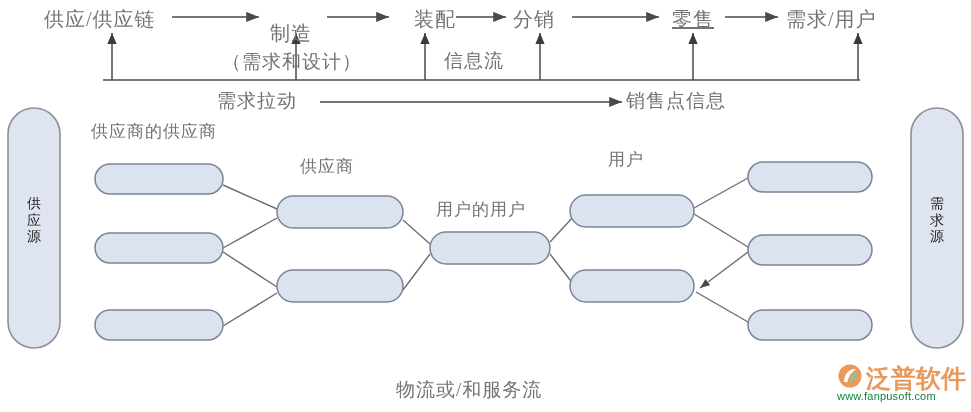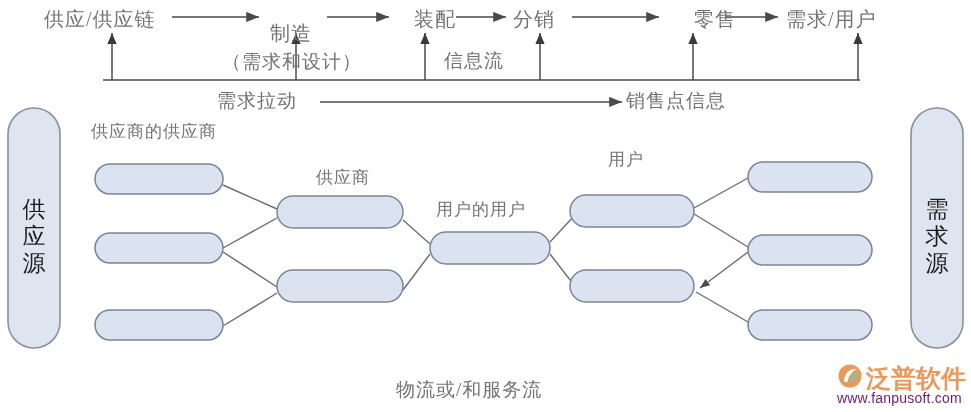--- a/index.html
+++ b/index.html
@@ -43,21 +43,21 @@
   }
   
   .cap {
     font-size: 17px;
   }
   
   .ellipse-label {
     position: absolute;
     width: 26px;
     text-align: center;
-    font-size: 23px;
+    font-size: 14px;
     line-height: 1.18;
     color: #1d1d1d;
     letter-spacing: 0px;
     font-family: "Liberation Serif", "DejaVu Serif", serif;
   }
   
   .bottomcap {
     font-size: 19px;
   }
   
@@ -77,22 +77,22 @@
     font-weight: bold;
     color: #e8995c;
     font-family: "Liberation Sans", sans-serif;
     letter-spacing: 0px;
     white-space: nowrap;
   }
   #wm-url {
     position: absolute;
     left: 1px;
     top: 28px;
-    font-size: 14px;
-    color: #701a75;
+    font-size: 11px;
+    color: #15803d;
     font-family: "Liberation Sans", sans-serif;
     letter-spacing: 0.2px;
     white-space: nowrap;
   }
 </style>
 </head>
 <body>
 
 <div id="canvas">
 
@@ -177,30 +177,30 @@
       <circle cx="12" cy="12" r="11.5" fill="#e8995c"></circle>
       <path d="M6 18 C6 9, 12 4.5, 19 5 C13.5 7.5, 10.5 12, 9.5 18 Z" fill="#ffffff"></path>
       <path d="M11.5 18 C12.5 12.5, 15.5 8.5, 19.5 7 C19.5 12, 17 16.5, 13.5 18 Z" fill="#8fbf9f"></path>
     </g>
   </svg>
 
   <div class="lbl stage" style="left:44px;">供应/供应链</div>
   <div class="lbl stage" style="left:270px;margin-top:14px;">制造</div>
   <div class="lbl stage" style="left:398px;margin-left:16px;">装配</div>
   <div class="lbl stage" style="left:513px;">分销</div>
-  <div class="lbl stage" style="left:694px;">零售</div>
+  <div class="lbl stage" style="left:672px;text-decoration:underline;">零售</div>
   <div class="lbl stage" style="left:786px;">需求/用户</div>
 
   <div class="lbl flownote" style="left:222px; top:49px;">（需求和设计）</div>
   <div class="lbl flownote" style="left:444px; top:48px;">信息流</div>
   <div class="lbl flownote" style="left:626px; top:88px;">销售点信息</div>
   <div class="lbl flownote" style="left:217px; top:88px;">需求拉动</div>
 
   <div class="lbl cap" style="left:91px;  top:120px;">供应商的供应商</div>
-  <div class="lbl cap" style="left:316px; top:155px;margin-top:11px;">供应商</div>
+  <div class="lbl cap" style="left:300px; top:155px;">供应商</div>
   <div class="lbl cap" style="left:436px; top:198px;">用户的用户</div>
   <div class="lbl cap" style="left:608px; top:148px;">用户</div>
 
   <div class="ellipse-label" style="left:21px;  top:196px;">供应源</div>
   <div class="ellipse-label" style="left:924px; top:196px;">需求源</div>
 
   <div class="lbl bottomcap" style="left:396px; top:377px;">物流或/和服务流</div>
 
   <div id="watermark">
     <div id="wm-text">泛普软件</div>

